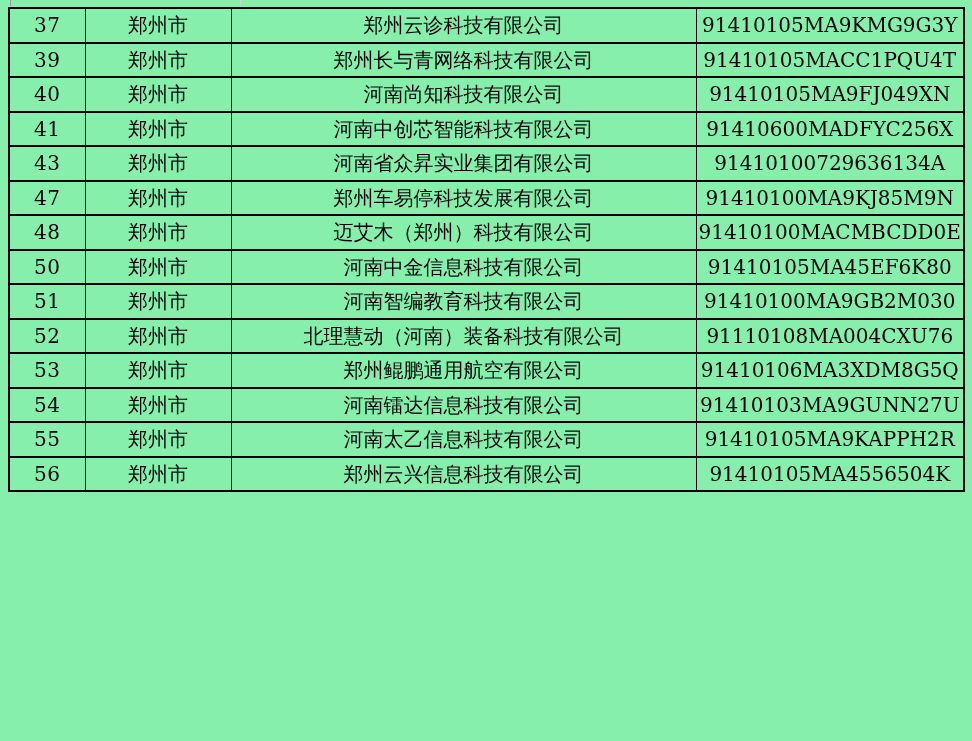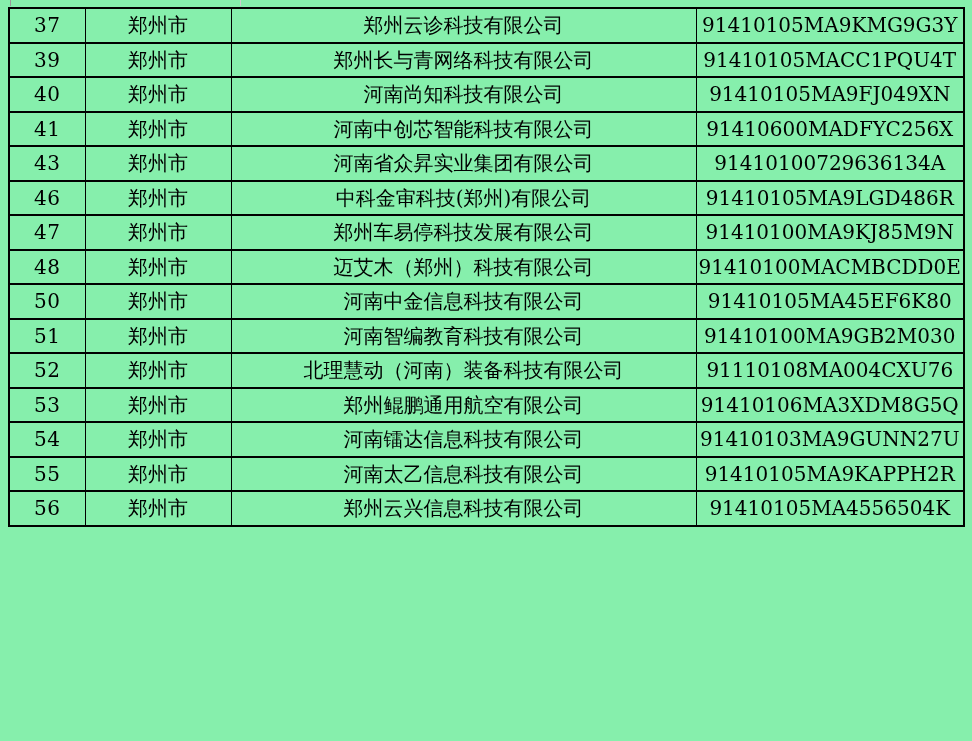--- a/index.html
+++ b/index.html
@@ -98,26 +98,20 @@
       <td class="company-cell">河南中创芯智能科技有限公司</td>
       <td class="code-cell">91410600MADFYC256X</td>
     </tr>
         <tr>
       <td class="seq-cell">43</td>
       <td class="city-cell">郑州市</td>
       <td class="company-cell">河南省众昇实业集团有限公司</td>
       <td class="code-cell">91410100729636134A</td>
     </tr>
         <tr>
-      <td class="seq-cell">46</td>
-      <td class="city-cell">郑州市</td>
-      <td class="company-cell">中科金审科技(郑州)有限公司</td>
-      <td class="code-cell">91410105MA9LGD486R</td>
-    </tr>
-        <tr>
       <td class="seq-cell">47</td>
       <td class="city-cell">郑州市</td>
       <td class="company-cell">郑州车易停科技发展有限公司</td>
       <td class="code-cell">91410100MA9KJ85M9N</td>
     </tr>
         <tr>
       <td class="seq-cell">48</td>
       <td class="city-cell">郑州市</td>
       <td class="company-cell">迈艾木（郑州）科技有限公司</td>
       <td class="code-cell">91410100MACMBCDD0E</td>

